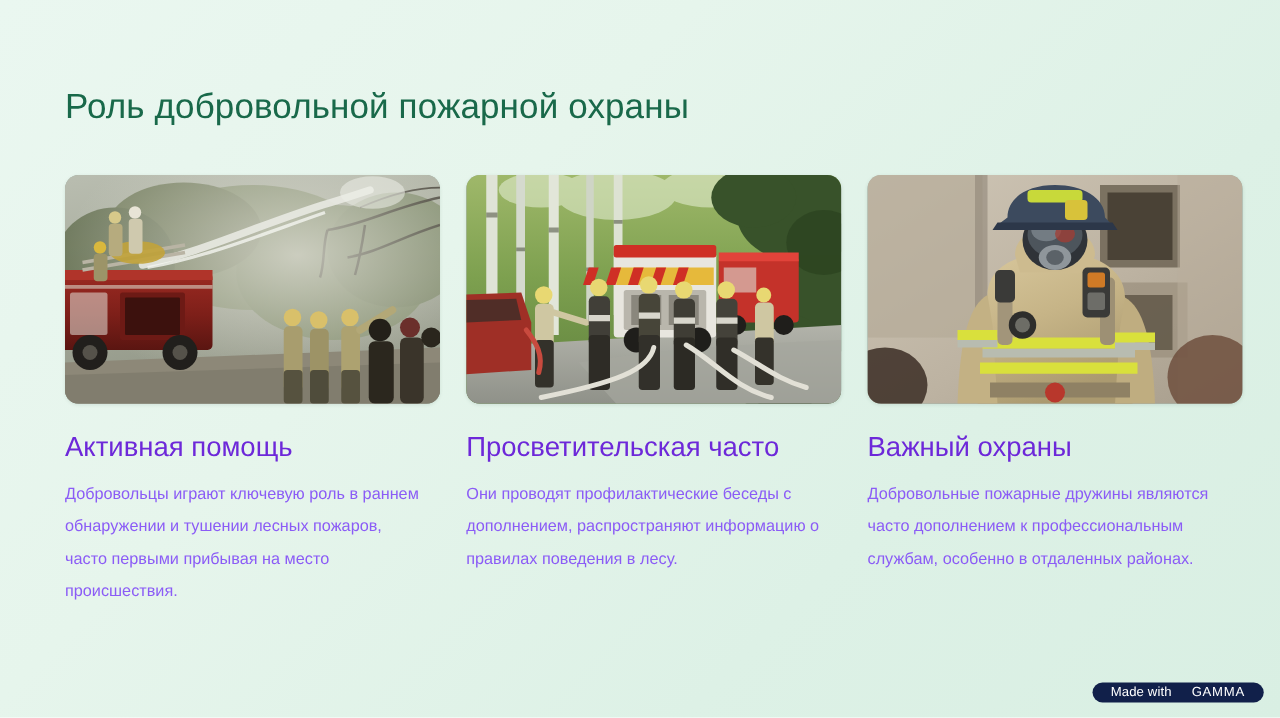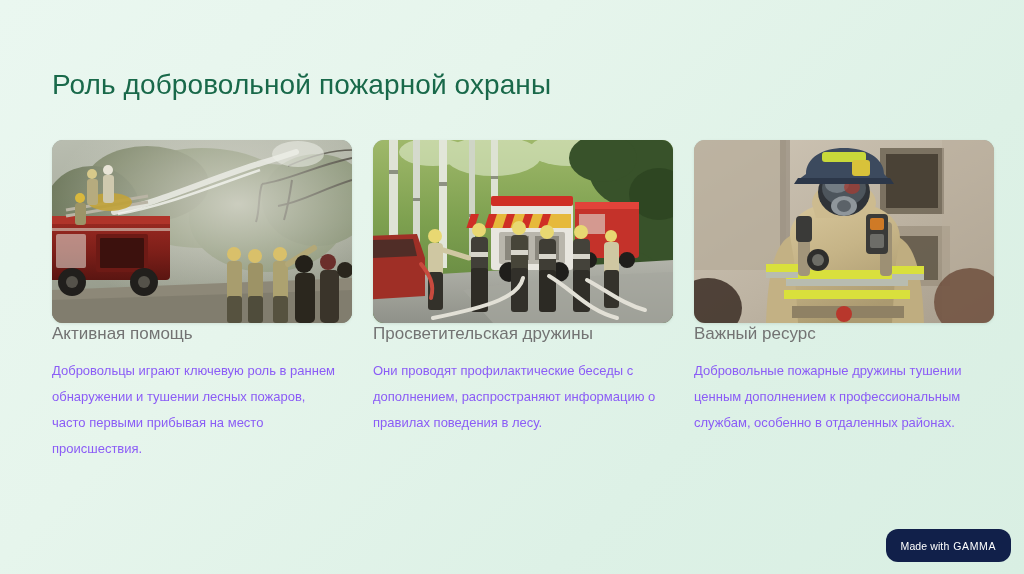--- a/index.html
+++ b/index.html
@@ -57,49 +57,50 @@
     box-shadow: 0 1px 3px rgba(20,60,40,0.10);
   }
 
   .card-photo svg {
     display: block;
     width: 100%;
     height: 100%;
   }
 
   .card-heading {
-    font-size: 17px;
+    margin-top: 24px;
+    font-size: 22px;
     line-height: 22px;
     font-weight: 400;
-    color: #737373;
+    color: #6d28d9;
     white-space: nowrap;
   }
 
   .card-body {
     margin-top: 13px;
     font-size: 13px;
     line-height: 26px;
     color: #8b5cf6;
     font-weight: 400;
     max-width: 290px;
   }
 
   .gamma-badge {
     position: absolute;
     right: 13px;
     bottom: 12px;
-    height: 33px;
+    height: 16px;
     padding: 0 15px;
     border-radius: 12px;
     background: #11204a;
     color: #ffffff;
     display: flex;
     align-items: center;
     justify-content: center;
-    gap: 4px;
+    gap: 16px;
     font-size: 10.5px;
     letter-spacing: 0.1px;
   }
   .gamma-badge .gamma-word {
     font-weight: normal;
     letter-spacing: 0.6px;
   }
 </style>
 </head>
 <body>
@@ -326,21 +327,21 @@
           <g stroke="#e2e0d6" stroke-width="4" fill="none" stroke-linecap="round">
             <path d="M176 136 C200 150 214 170 244 178"></path>
             <path d="M150 138 C146 156 120 166 60 178"></path>
             <path d="M214 140 C236 152 250 164 272 170"></path>
           </g>
           <g stroke="#c84a3e" stroke-width="4" fill="none" stroke-linecap="round">
             <path d="M48 124 C56 134 62 144 58 158"></path>
           </g>
         </svg>
       </div>
-      <div class="card-heading">Просветительская дружины</div>
+      <div class="card-heading">Просветительская часто</div>
       <div class="card-body">Они проводят профилактические беседы с дополнением, распространяют информацию о правилах поведения в лесу.</div>
     </div>
 
     <div class="column">
       <div class="card-photo">
         <svg viewBox="0 0 300 183" preserveAspectRatio="xMidYMid slice" aria-hidden="true">
           <defs>
             <linearGradient id="c3wall" x1="0" y1="0" x2="1" y2="1">
               <stop offset="0" stop-color="#cfc6b6"></stop>
               <stop offset="0.55" stop-color="#bdb3a2"></stop>
@@ -403,22 +404,22 @@
             <rect x="176" y="94" width="14" height="14" rx="2" fill="#6d6d68"></rect>
             <rect x="102" y="76" width="16" height="26" rx="4" fill="#3a3a38"></rect>
             <circle cx="124" cy="120" r="11" fill="#2e2e2c"></circle>
             <circle cx="124" cy="120" r="6" fill="#6d6d66"></circle>
 
             <rect x="98" y="166" width="112" height="12" fill="#8f8164"></rect>
             <circle cx="150" cy="174" r="8" fill="#b8372c"></circle>
           </g>
         </svg>
       </div>
-      <div class="card-heading">Важный ресурс</div>
-      <div class="card-body">Добровольные пожарные дружины тушении ценным дополнением к профессиональным службам, особенно в отдаленных районах.</div>
+      <div class="card-heading">Важный охраны</div>
+      <div class="card-body">Добровольные пожарные дружины являются часто дополнением к профессиональным службам, особенно в отдаленных районах.</div>
     </div>
 
   </div>
 
   <div class="gamma-badge">
     <span>Made with</span>
     <span class="gamma-word">GAMMA</span>
   </div>
 
 </div>

